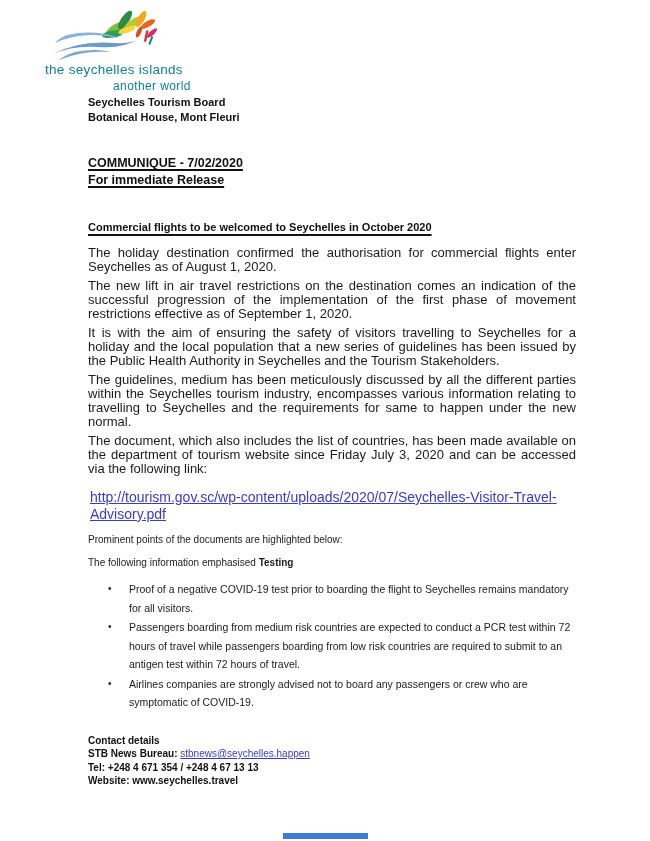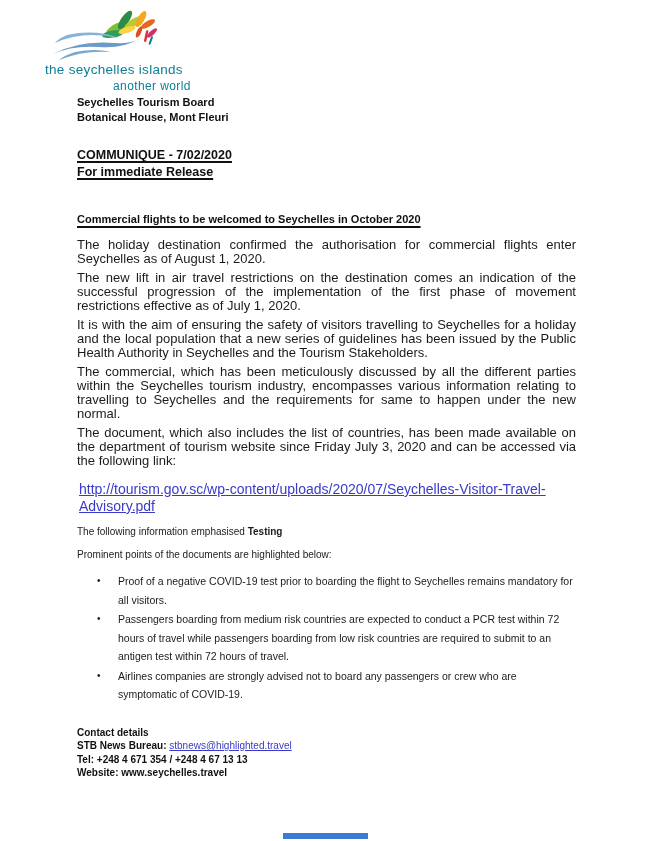--- a/index.html
+++ b/index.html
@@ -20,24 +20,24 @@
     font-size:13.5px;letter-spacing:.3px;
     color:#0c7f94;line-height:14px;white-space:nowrap;
   }
   .logo-tagline{
     display:block;margin-top:2px;padding-left:68px;
     font-size:12px;letter-spacing:.4px;
     color:#0c7f94;white-space:nowrap;
   }
   
   .content{
-    position:absolute;top:95px;left:77px;right:74px;
+    position:absolute;top:95px;left:88px;right:74px;
   }
   .org-block{font-size:11px;font-weight:bold;line-height:15px;color:#111;}
-  .communique-block{margin-top:22px;}
+  .communique-block{margin-top:30px;}
   .communique-line{
     display:table;
     font-size:12.5px;font-weight:bold;line-height:17px;color:#111;
     text-decoration:underline;text-decoration-thickness:1.5px;text-underline-offset:2px;
   }
   .headline{
     display:table;
     margin-top:30px;margin-bottom:11px;
     font-size:11px;font-weight:bold;line-height:16px;color:#111;
     text-decoration:underline;text-decoration-thickness:1.5px;text-underline-offset:2.5px;
@@ -114,51 +114,51 @@
     </div>
 
     <div class="communique-block">
       <div class="communique-line">COMMUNIQUE - 7/02/2020</div>
       <div class="communique-line">For immediate Release</div>
     </div>
 
     <div class="headline">Commercial flights to be welcomed to Seychelles in October 2020</div>
 
     <p class="para">The holiday destination confirmed the authorisation for commercial flights enter Seychelles as of August 1, 2020.</p>
-    <p class="para">The new lift in air travel restrictions on the destination comes an indication of the successful progression of the implementation of the first phase of movement restrictions effective as of July 1, 2020.</p>
+    <p class="para">The new lift in air travel restrictions on the destination comes an indication of the successful progression of the implementation of the first phase of movement restrictions effective as of September 1, 2020.</p>
     <p class="para">It is with the aim of ensuring the safety of visitors travelling to Seychelles for a holiday and the local population that a new series of guidelines has been issued by the Public Health Authority in Seychelles and the Tourism Stakeholders.</p>
-    <p class="para">The commercial, which has been meticulously discussed by all the different parties within the Seychelles tourism industry, encompasses various information relating to travelling to Seychelles and the requirements for same to happen under the new normal.</p>
+    <p class="para">The guidelines, medium has been meticulously discussed by all the different parties within the Seychelles tourism industry, encompasses various information relating to travelling to Seychelles and the requirements for same to happen under the new normal.</p>
     <p class="para">The document, which also includes the list of countries, has been made available on the department of tourism website since Friday July 3, 2020 and can be accessed via the following link:</p>
 
     <div class="link-line">
       <a class="doc-link" href="#">http://tourism.gov.sc/wp-content/uploads/2020/07/Seychelles-Visitor-Travel-Advisory.pdf</a>
     </div>
 
+    <div class="plain-line">Prominent points of the documents are highlighted below:</div>
+
     <div class="plain-line"><span>The following information emphasised </span><span class="emphasis-bold">Testing</span></div>
-
-    <div class="plain-line">Prominent points of the documents are highlighted below:</div>
 
     <ul class="bullets">
       <li class="bullet-item">
         <span class="bullet-marker">•</span>
         <span>Proof of a negative COVID-19 test prior to boarding the flight to Seychelles remains mandatory for all visitors.</span>
       </li>
       <li class="bullet-item">
         <span class="bullet-marker">•</span>
         <span>Passengers boarding from medium risk countries are expected to conduct a PCR test within 72 hours of travel while passengers boarding from low risk countries are required to submit to an antigen test within 72 hours of travel.</span>
       </li>
       <li class="bullet-item">
         <span class="bullet-marker">•</span>
         <span>Airlines companies are strongly advised not to board any passengers or crew who are symptomatic of COVID-19.</span>
       </li>
     </ul>
 
     <div class="contact">
       <div>Contact details</div>
-      <div><span>STB News Bureau: </span><a class="doc-link" href="#">stbnews@highlighted.travel</a></div>
+      <div><span>STB News Bureau: </span><a class="doc-link" href="#">stbnews@seychelles.happen</a></div>
       <div>Tel: +248 4 671 354 / +248 4 67 13 13</div>
       <div>Website: www.seychelles.travel</div>
     </div>
 
   </div>
 
   <div class="footer-bar"></div>
 
 </div>
 

